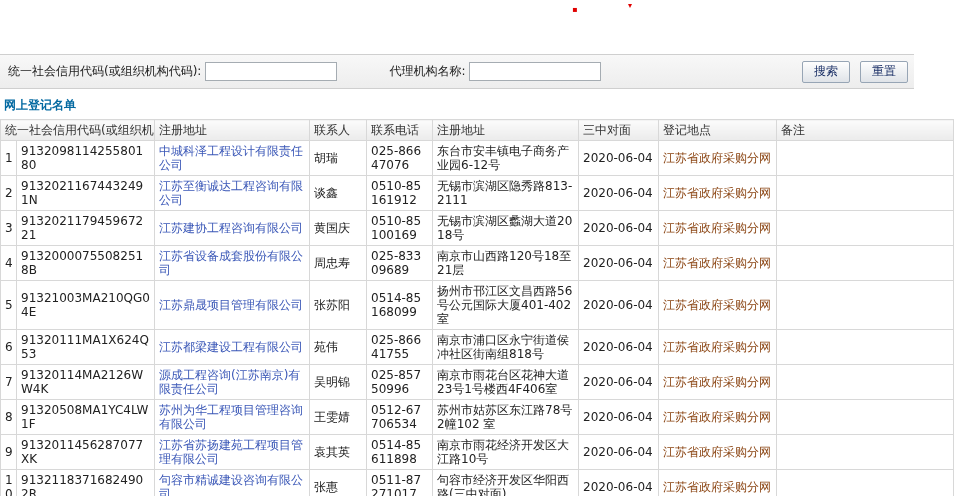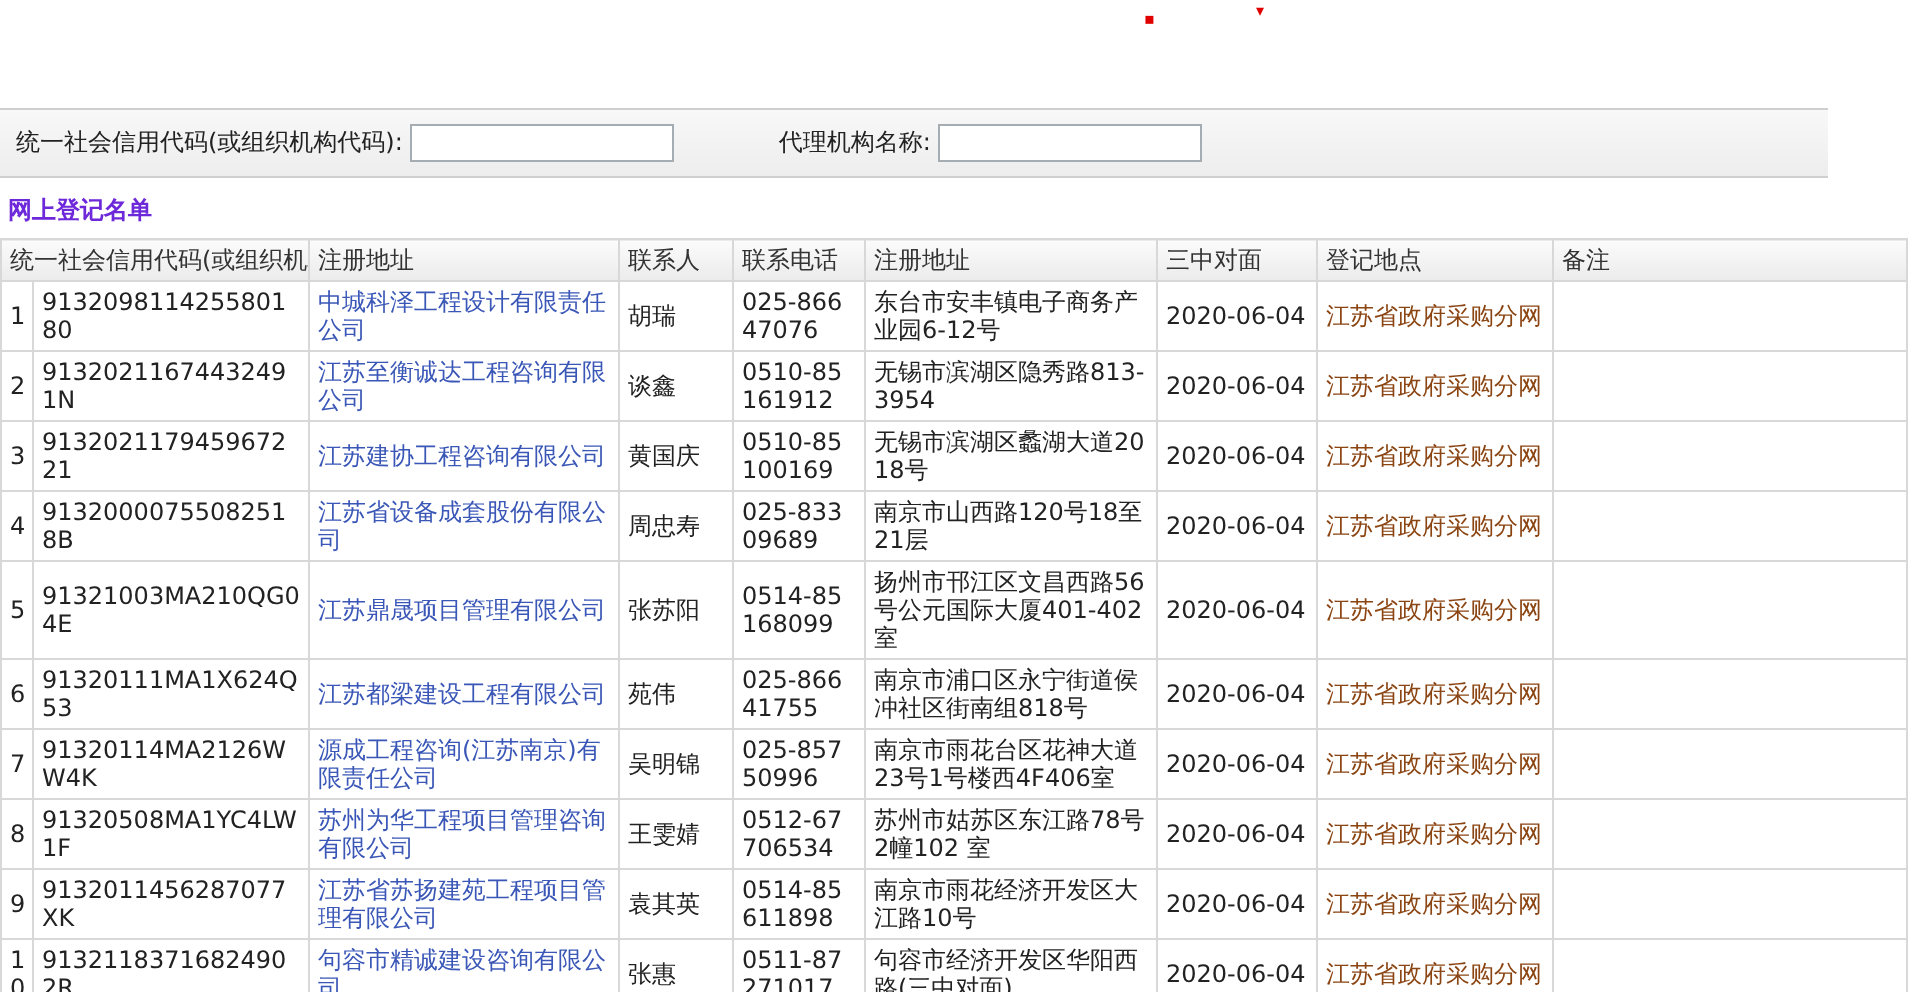--- a/index.html
+++ b/index.html
@@ -23,21 +23,21 @@
   .search-band label{font-weight:normal;color:#222;white-space:nowrap;}
   .lbl1{margin-left:8px;}
   .lbl2{margin-left:52px;}
   .txt{width:132px;height:19px;border:1px solid #a5acb2;background:#fff;
     margin-left:4px;font-size:12px;padding:0 3px;}
   .btn-group{margin-left:auto;margin-right:6px;display:flex;gap:10px;}
   .btn{min-width:48px;height:22px;border:1px solid #97a5b5;border-radius:2px;
     background:linear-gradient(#fefefe,#dfe3e8);color:#1a2f66;font-size:12px;
     cursor:pointer;padding:0 10px;}
 
-  .section-title{font-weight:bold;color:#6d28d9;padding:8px 4px 5px 4px;}
+  .section-title{font-weight:bold;color:#0369a1;padding:8px 4px 5px 4px;}
 
   table{width:954px;border-collapse:collapse;table-layout:fixed;}
   th,td{border:1px solid #d8d8d8;padding:3px 4px;font-size:12px;line-height:14px;
     text-align:left;vertical-align:middle;word-break:break-all;}
   th{background:linear-gradient(#fbfbfb,#ebebeb);font-weight:normal;color:#333;
     white-space:nowrap;overflow:hidden;height:20px;}
   td{color:#222;background:#fff;}
   td.reg-site{color:var(--location);}
   a.lnk{color:var(--link);text-decoration:none;cursor:pointer;}
 </style>
@@ -47,20 +47,24 @@
 <div class="top-spacer">
   <span class="artifact a1">▪</span>
   <span class="artifact a2">▾</span>
 </div>
 
 <div class="search-band">
   <label class="lbl1">统一社会信用代码(或组织机构代码):</label>
   <input class="txt" type="text" value="" style="">
   <label class="lbl2">代理机构名称:</label>
   <input class="txt" type="text" value="" style="">
+  <div class="btn-group">
+    <button class="btn">搜索</button>
+    <button class="btn">重置</button>
+  </div>
 </div>
 
 <div class="section-title">网上登记名单</div>
 
 <table>
   <colgroup>
     <col style="width:16px">
       <col style="width:138px">
       <col style="width:155px">
     <col style="width:57px">
@@ -93,21 +97,21 @@
         <td>2020-06-04</td>
         <td class="reg-site">江苏省政府采购分网</td>
         <td></td>
       </tr>
       <tr>
         <td>2</td>
         <td>91320211674432491N</td>
         <td><a href="#" class="lnk">江苏至衡诚达工程咨询有限公司</a></td>
         <td>谈鑫</td>
         <td>0510-85161912</td>
-        <td>无锡市滨湖区隐秀路813-3954</td>
+        <td>无锡市滨湖区隐秀路813-2111</td>
         <td>2020-06-04</td>
         <td class="reg-site">江苏省政府采购分网</td>
         <td></td>
       </tr>
       <tr>
         <td>3</td>
         <td>913202117945967221</td>
         <td><a href="#" class="lnk">江苏建协工程咨询有限公司</a></td>
         <td>黄国庆</td>
         <td>0510-85100169</td>

